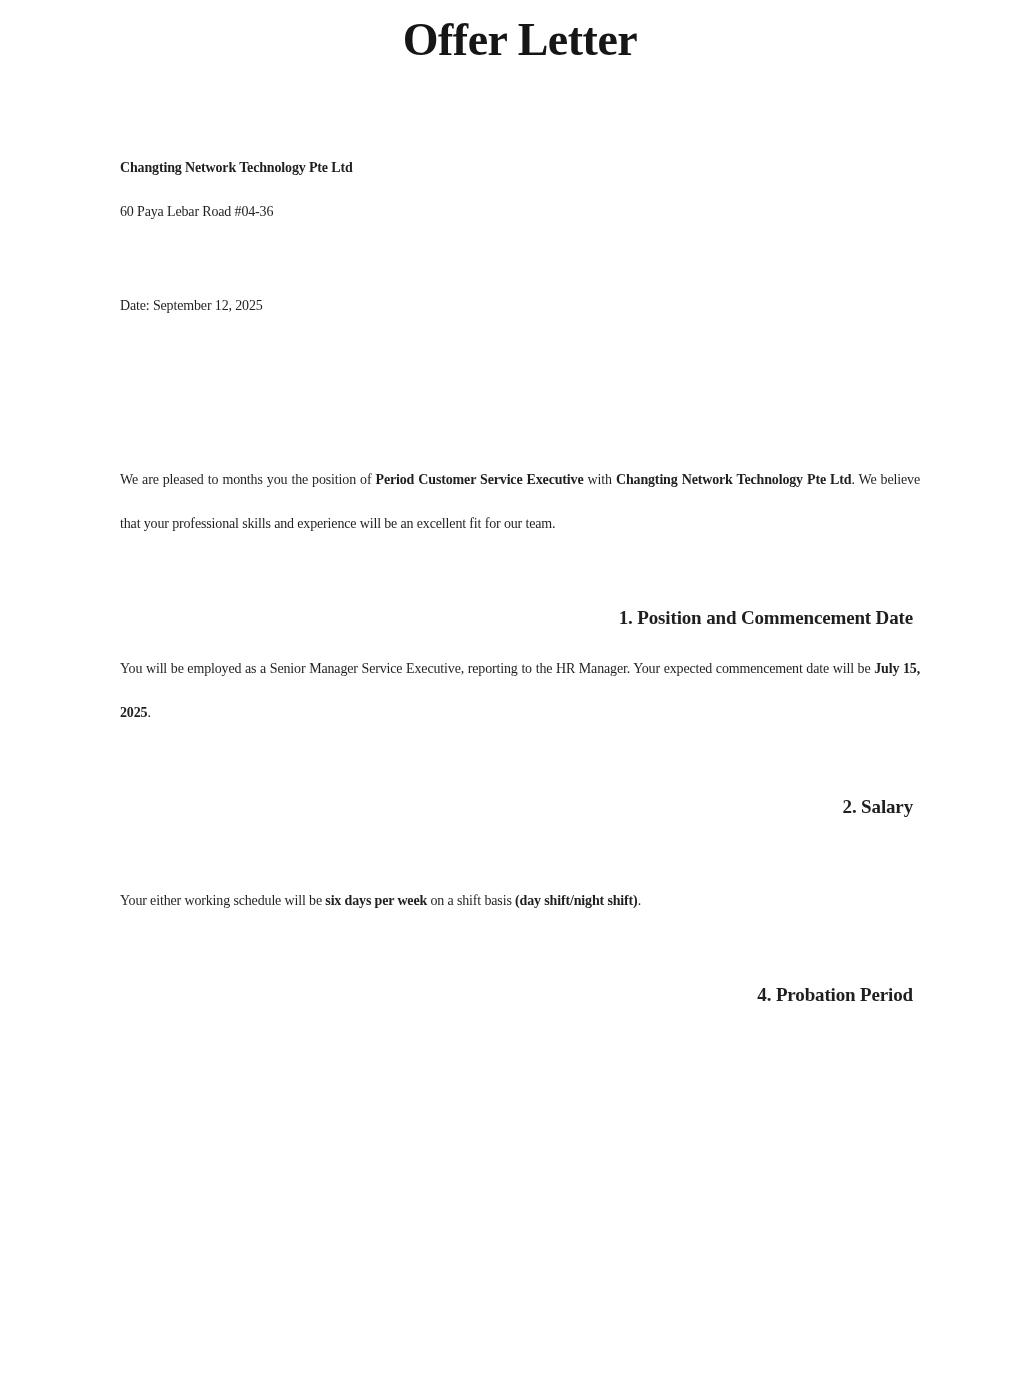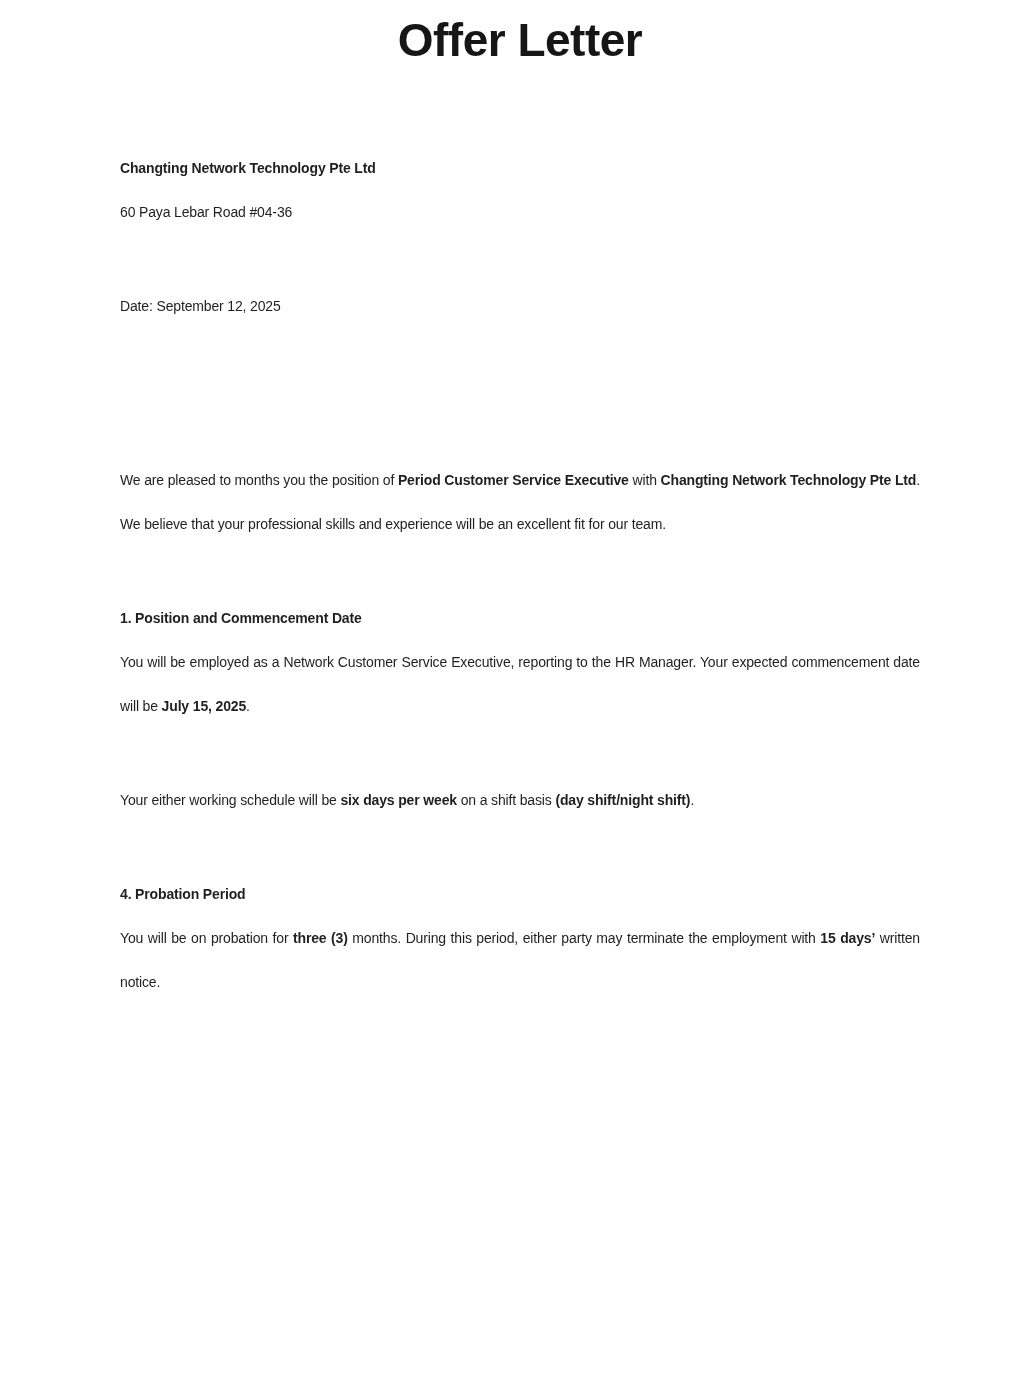--- a/index.html
+++ b/index.html
@@ -5,21 +5,21 @@
   html, body {
     margin: 0;
     padding: 0;
     background: #ffffff;
   }
   .page {
     position: relative;
     width: 934px;
     height: 1390px;
     background: #ffffff;
-    font-family: Liberation Sans, sans-serif;
+    font-family: Liberation Serif, serif;
     color: #1f1f1f;
     overflow: hidden;
   }
   .content {
     position: absolute;
     left: 120px;
     top: 0;
     width: 800px;
     padding-top: 14px;
   }
@@ -49,25 +49,26 @@
     text-align: justify;
     text-justify: inter-word;
   }
   .intro {
     margin-top: 130px;
   }
   .section {
     margin-top: 50px;
   }
   .heading {
-    margin: 0;
-    font-size: 14px;
+    margin: 7px;
+    font-size: 19px;
     line-height: 44px;
     font-weight: 700;
     letter-spacing: -0.15px;
+    text-align: right;
   }
   .b {
     font-weight: 700;
   }
 </style>
 </head>
 <body>
 
 <div class="page">
   <div class="content">
@@ -78,29 +79,29 @@
 
     <p>60 Paya Lebar Road #04-36</p>
 
 
     <p class="date">Date: September 12, 2025</p>
 
     <p class="para intro"><span>We are pleased to months you the position of </span><span class="b">Period Customer Service Executive</span><span> with </span><span class="b">Changting Network Technology Pte Ltd</span><span>. We believe that your professional skills and experience will be an excellent fit for our team.</span></p>
 
     <div class="section">
       <h2 class="heading">1. Position and Commencement Date</h2>
-      <p class="para"><span>You will be employed as a Network Customer Service Executive, reporting to the HR Manager. Your expected commencement date will be </span><span class="b">July 15, 2025</span><span>.</span></p>
+      <p class="para"><span>You will be employed as a Senior Manager Service Executive, reporting to the HR Manager. Your expected commencement date will be </span><span class="b">July 15, 2025</span><span>.</span></p>
     </div>
 
     <div class="section">
+      <h2 class="heading">2. Salary</h2>
     </div>
 
     <div class="section">
       <p class="para"><span>Your either working schedule will be </span><span class="b">six days per week</span><span> on a shift basis </span><span class="b">(day shift/night shift)</span><span>.</span></p>
     </div>
 
     <div class="section">
       <h2 class="heading">4. Probation Period</h2>
-      <p class="para"><span>You will be on probation for </span><span class="b">three (3)</span><span> months. During this period, either party may terminate the employment with </span><span class="b">15 days’</span><span> written notice.</span></p>
     </div>
 
   </div>
 </div>
 
 </body></html>

